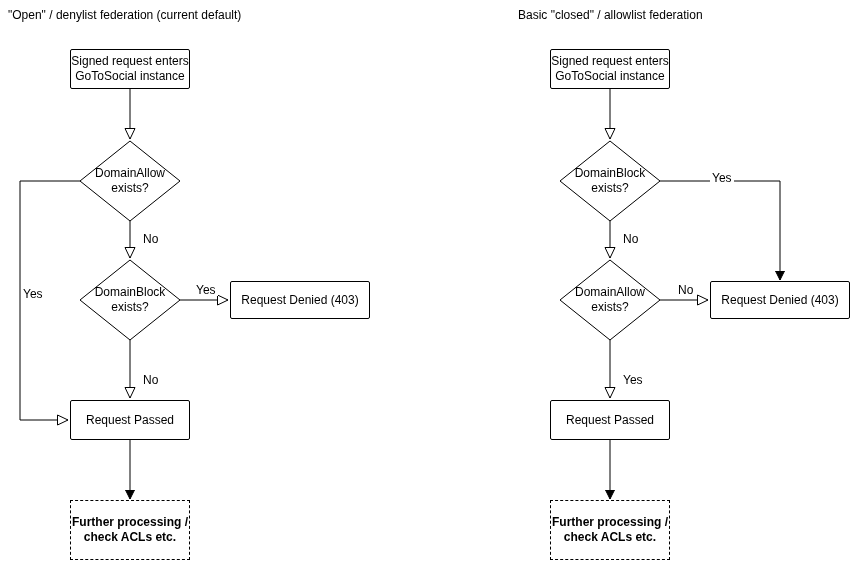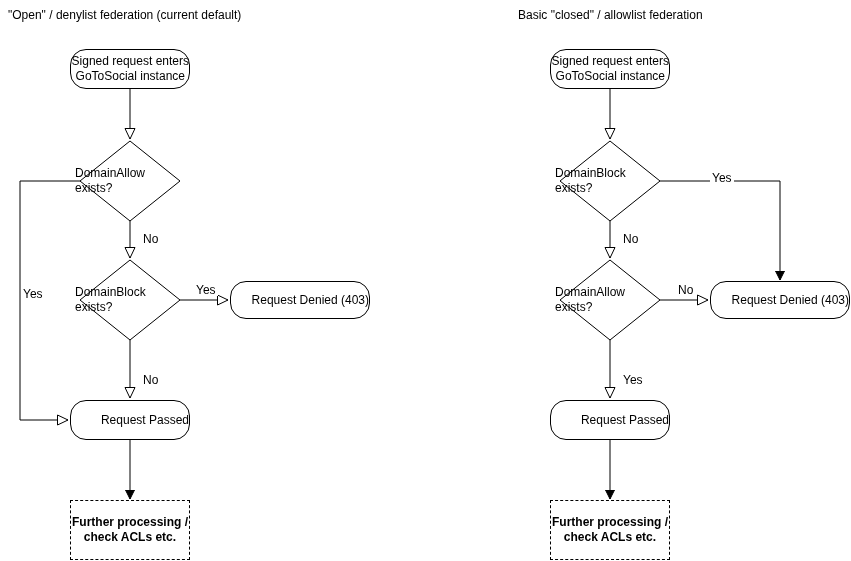--- a/index.html
+++ b/index.html
@@ -24,26 +24,26 @@
     position: absolute;
     box-sizing: border-box;
     border: 1px solid #000000;
     background: #ffffff;
     display: flex;
     align-items: center;
     justify-content: center;
     text-align: center;
     line-height: 15px;
   }
-  .rounded { border-radius: 16px; justify-content: flex-end; }
+  .rounded { border-radius: 2px; }
   .dashed { border-style: dashed; font-weight: bold; }
   .diamond-label {
     position: absolute;
     width: 110px;
-    text-align: left;
+    text-align: center;
     line-height: 15px;
   }
   .edge-label {
     position: absolute;
     background: #ffffff;
     padding: 0 2px;
     line-height: 12px;
     white-space: nowrap;
     text-align: center;
   }

